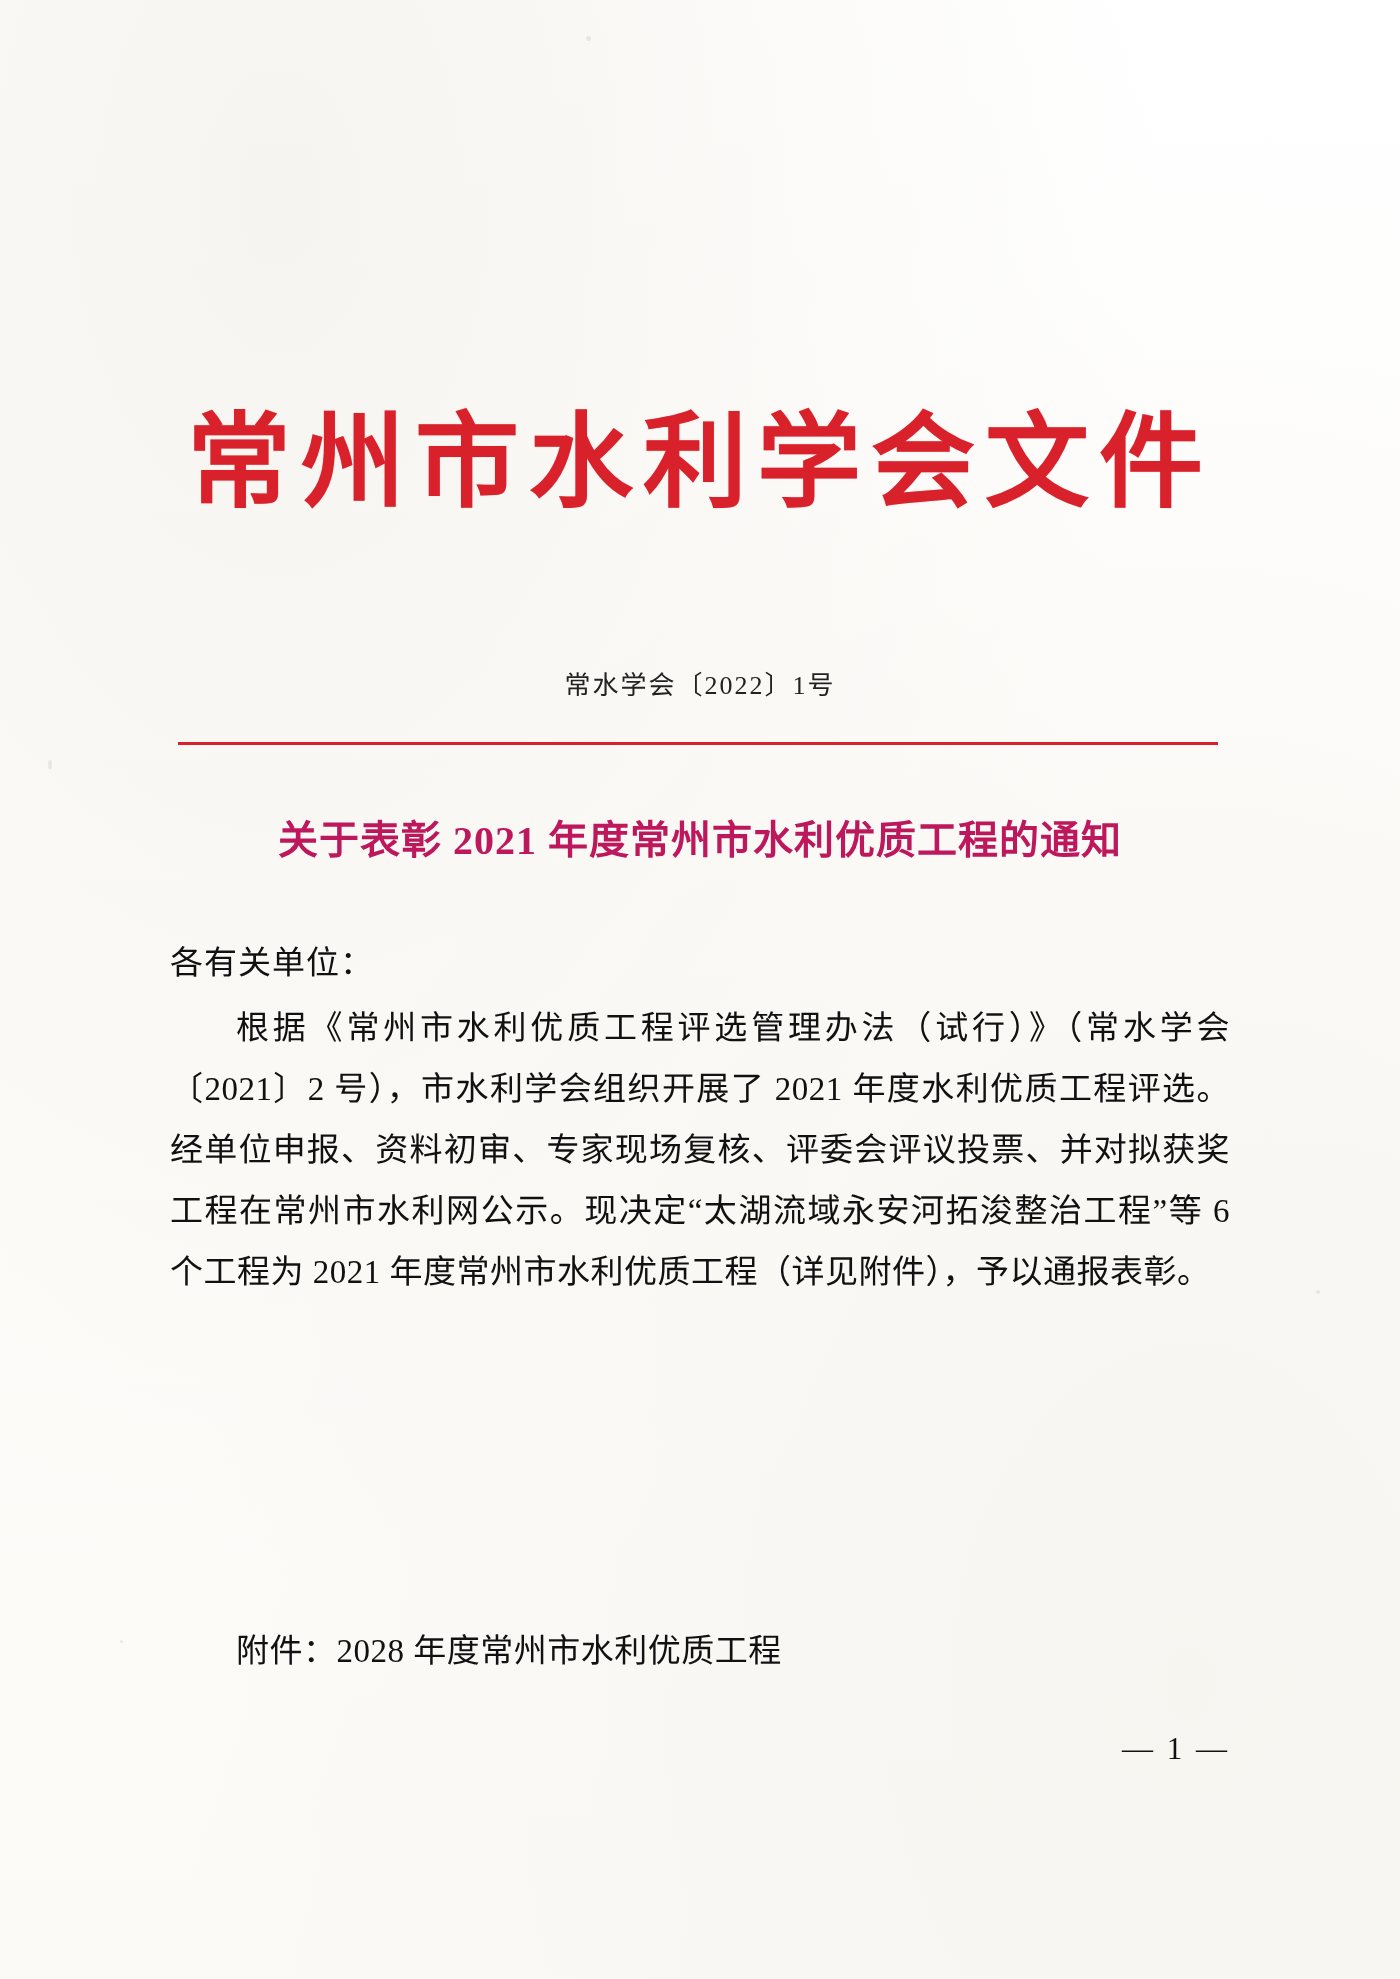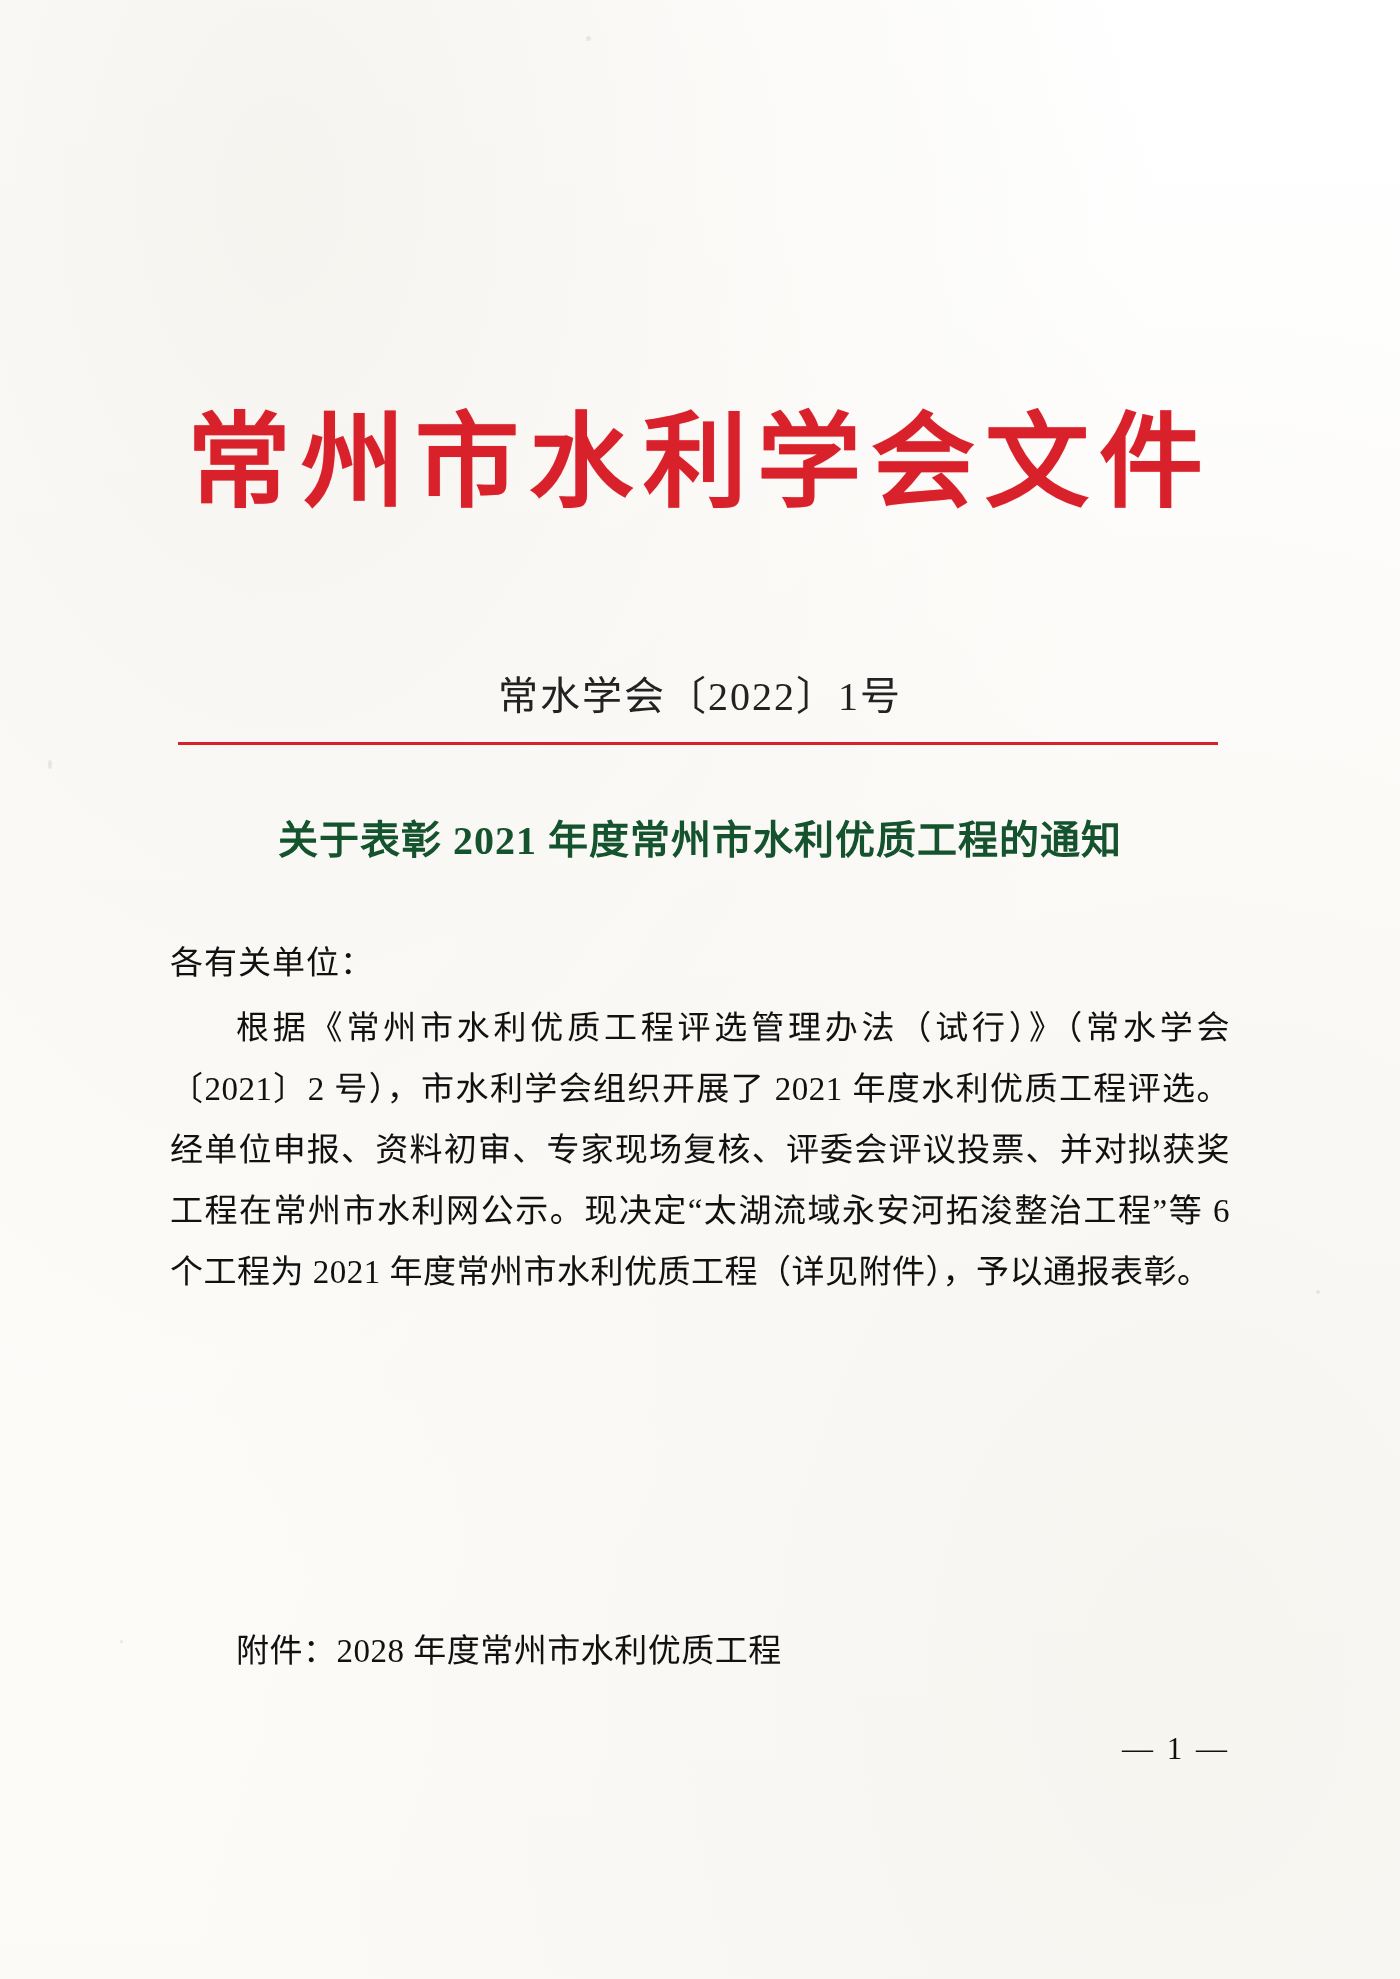--- a/index.html
+++ b/index.html
@@ -60,21 +60,21 @@
     text-shadow: 0 0 1px rgba(216,33,42,0.4);
     white-space: nowrap;
   }
 
   .doc-number {
     position: absolute;
     left: 0;
     top: 648px;
     width: 1060px;
     text-align: center;
-    font-size: 40px;
+    font-size: 26px;
     letter-spacing: 2px;
     color: #222;
   }
 
   .red-rule {
     position: absolute;
     left: 8px;
     top: 726px;
     width: 1040px;
     height: 3px;
@@ -83,21 +83,21 @@
 
   .subject {
     position: absolute;
     left: 0;
     top: 792px;
     width: 1060px;
     text-align: center;
     font-size: 40px;
     font-weight: bold;
     letter-spacing: 1px;
-    color: #14532d;
+    color: #be185d;
     white-space: nowrap;
   }
 
   .salutation {
     position: absolute;
     left: 0;
     top: 920px;
     font-size: 33px;
     letter-spacing: 1px;
     color: #111;

